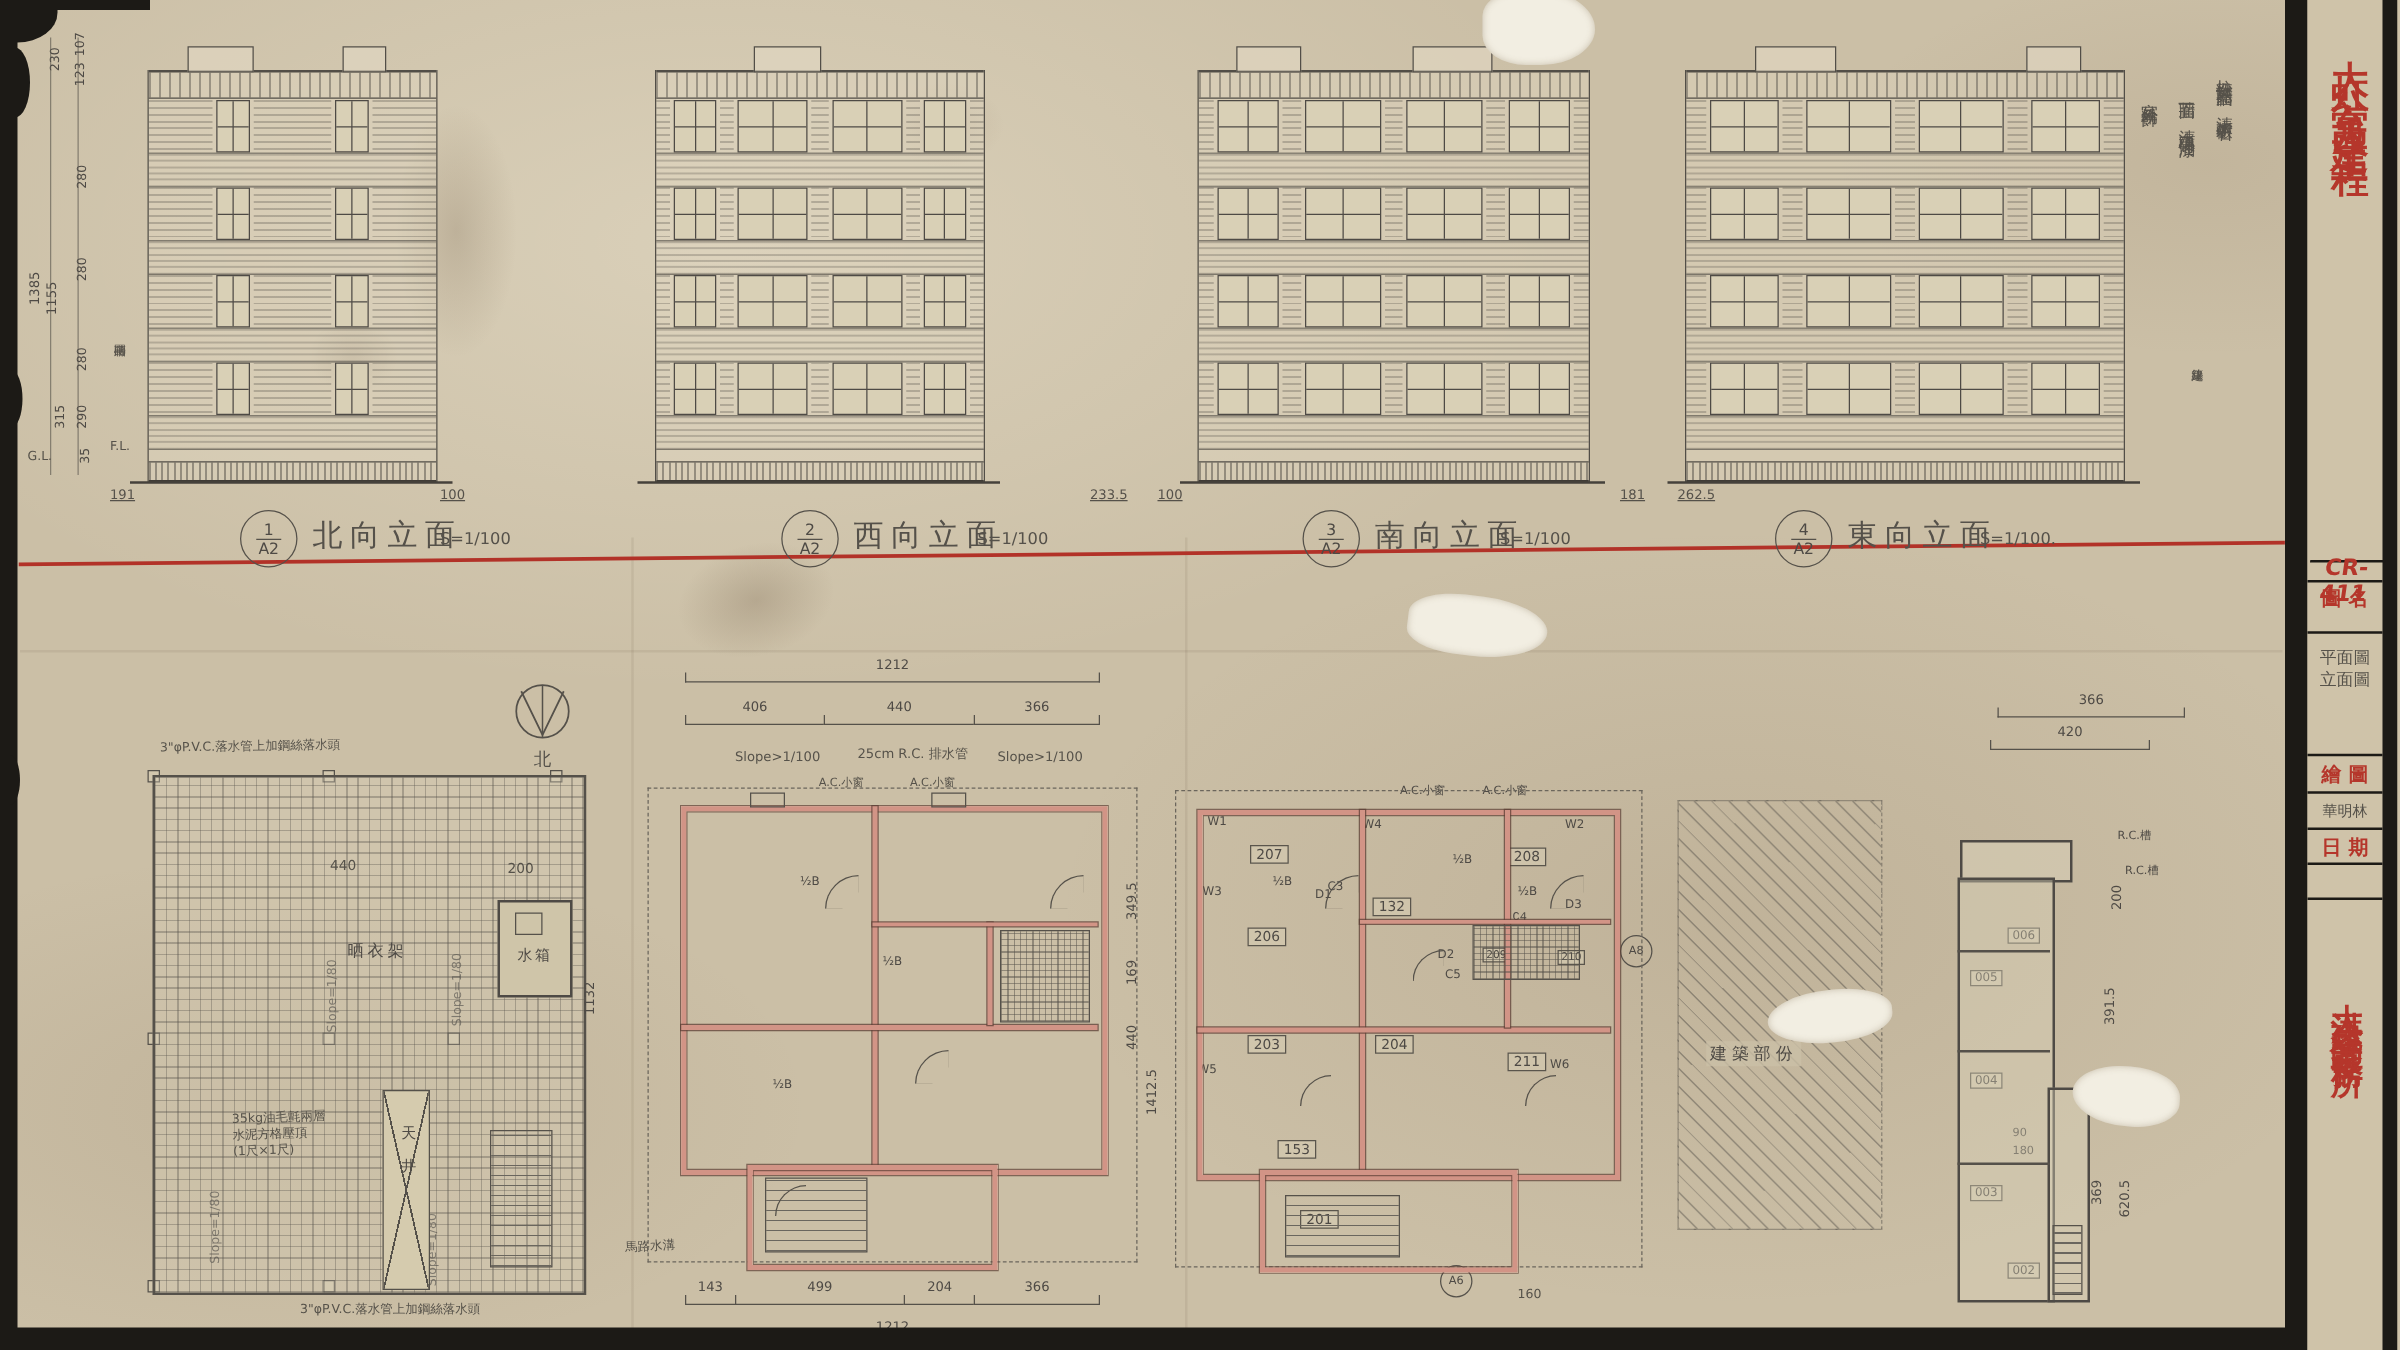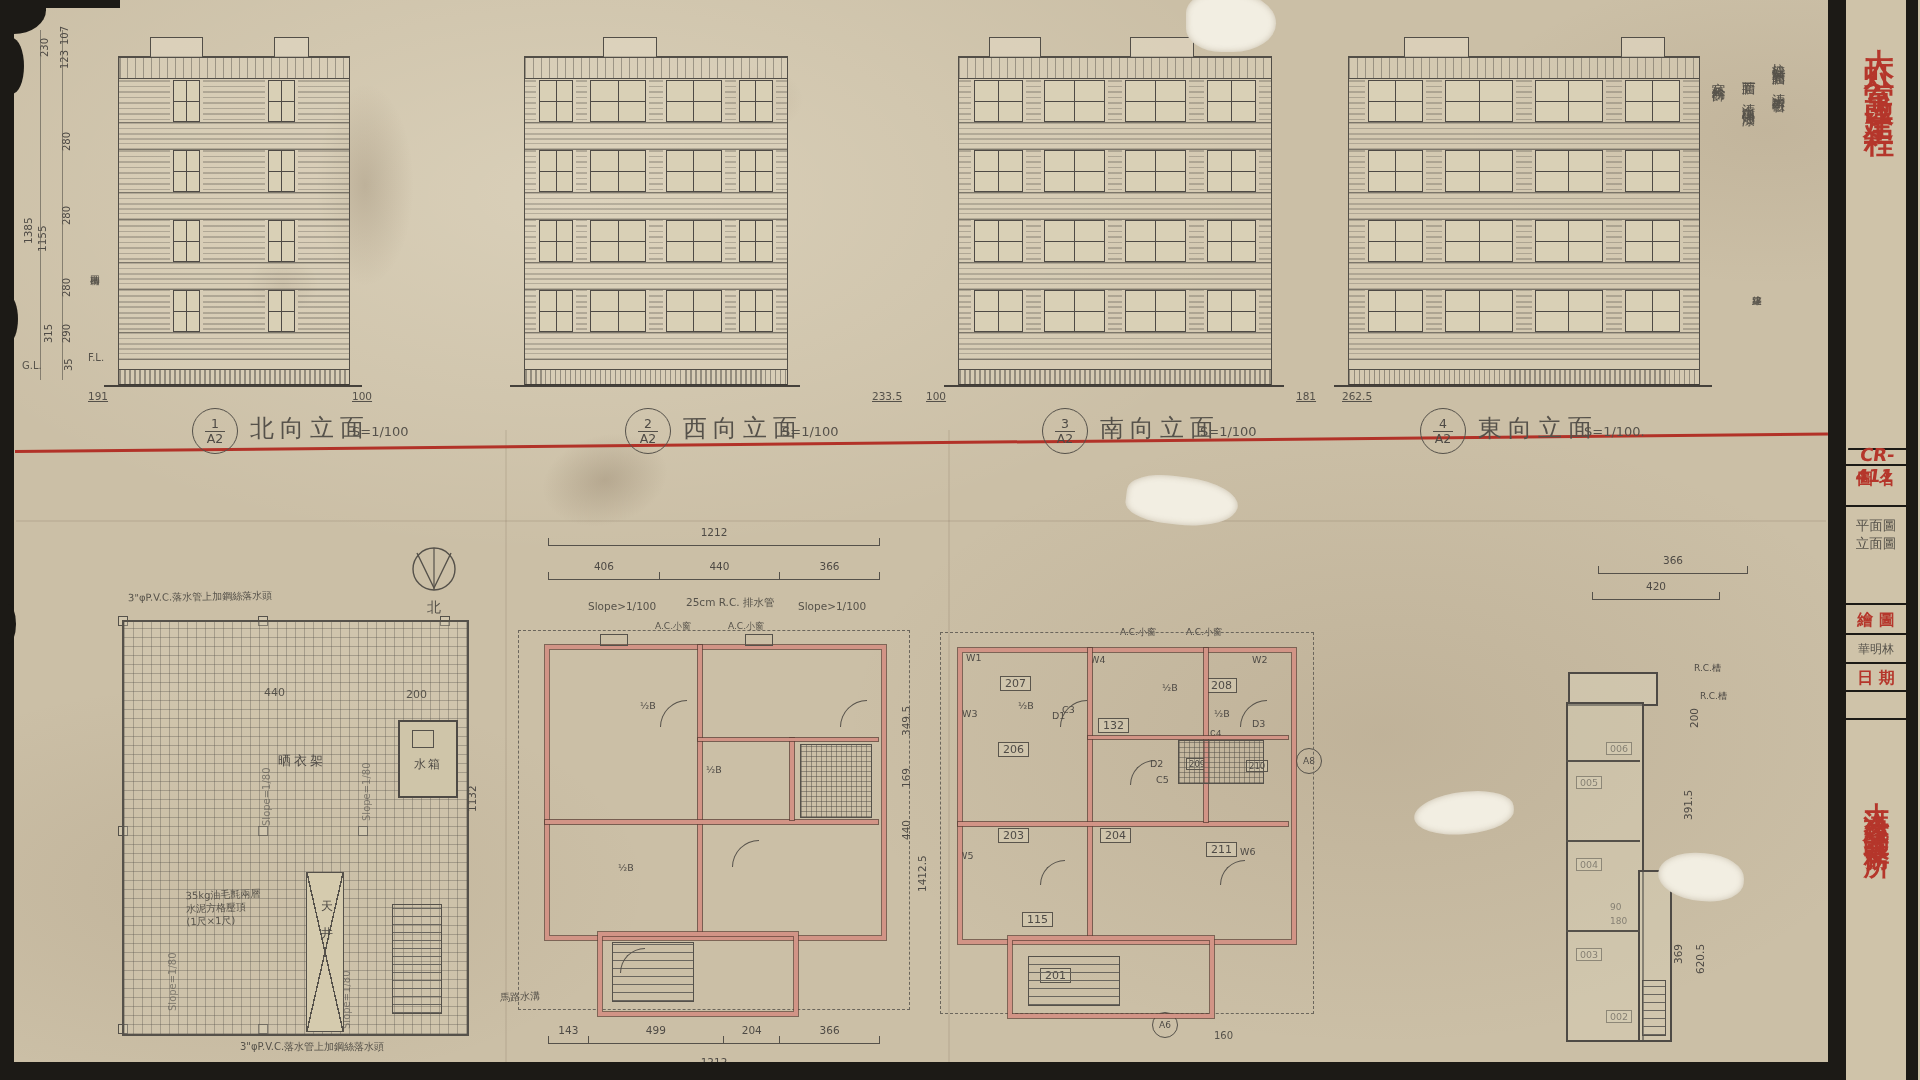--- a/index.html
+++ b/index.html
@@ -398,21 +398,21 @@
       <div class="colsq" style="left:358px;top:826px;"></div>
       <div class="colsq" style="left:118px;top:616px;"></div>
       <div class="colsq" style="left:258px;top:616px;"></div>
       <div class="colsq" style="left:440px;top:616px;"></div>
       <div class="room-box" style="left:1000px;top:676px;">207</div>
       <div class="room-box" style="left:1098px;top:718px;">132</div>
       <div class="room-box" style="left:998px;top:742px;">206</div>
       <div class="room-box" style="left:1206px;top:678px;">208</div>
       <div class="room-box" style="left:998px;top:828px;">203</div>
       <div class="room-box" style="left:1100px;top:828px;">204</div>
-      <div class="room-box" style="left:1022px;top:912px;">115</div>
+      <div class="room-box" style="left:1022px;top:912px;">153</div>
       <div class="room-box" style="left:1040px;top:968px;">201</div>
       <div class="room-box" style="left:1206px;top:842px;">211</div>
       <div class="room-box" style="left:1186px;top:758px;font-size:8.5px;padding:0 2px;">209</div>
       <div class="room-box" style="left:1246px;top:760px;font-size:8.5px;padding:0 2px;">210</div>
       <div class="mark" style="left:966px;top:652px;">W1</div>
       <div class="mark" style="left:1252px;top:654px;">W2</div>
       <div class="mark" style="left:962px;top:708px;">W3</div>
       <div class="mark" style="left:1090px;top:654px;">W4</div>
       <div class="mark" style="left:958px;top:850px;">W5</div>
       <div class="mark" style="left:1240px;top:846px;">W6</div>
@@ -514,20 +514,23 @@
   <div class="wall" style="left:1088px;top:736px;width:200px;height:3px;"></div>
   <div class="wallrect" style="left:1008px;top:936px;width:198px;height:74px;"></div>
   <div class="stair" style="left:1028px;top:956px;width:90px;height:48px;"></div>
   <div class="bath" style="left:1178px;top:740px;width:84px;height:42px;"></div>
   <div class="arc" style="left:1060px;top:700px;width:26px;height:26px;"></div>
   <div class="arc" style="left:1130px;top:760px;width:24px;height:24px;"></div>
   <div class="arc" style="left:1240px;top:700px;width:26px;height:26px;"></div>
   <div class="arc" style="left:1040px;top:860px;width:24px;height:24px;"></div>
   <div class="arc" style="left:1220px;top:860px;width:24px;height:24px;"></div>
 
+  <div class="abs hatch45" style="left:1342px;top:640px;width:162px;height:342px;border:1px solid rgba(85,81,74,.45);border-right:1.5px dashed #6b665c;">
+    <div style="position:absolute;left:22px;top:192px;font-size:13.5px;letter-spacing:4px;color:#4e4a45;background:rgba(203,191,166,.8);padding:1px 3px;">建築部份</div>
+  </div>
 
   <div class="abs" style="left:1568px;top:672px;width:86px;height:30px;border:2px solid #4e4a45;background:rgba(218,209,186,.5);"></div>
   <div class="abs" style="left:1566px;top:702px;width:74px;height:336px;border:2.5px solid #4e4a45;background:rgba(218,209,186,.4);"></div>
   <div class="abs" style="left:1638px;top:870px;width:30px;height:168px;border:2px solid #4e4a45;background:rgba(218,209,186,.4);"></div>
   <div class="abs" style="left:1566px;top:760px;width:74px;height:2px;background:#55514a;"></div>
   <div class="abs" style="left:1566px;top:840px;width:74px;height:2px;background:#55514a;"></div>
   <div class="abs" style="left:1566px;top:930px;width:74px;height:2px;background:#55514a;"></div>
   <div class="stair" style="left:1642px;top:980px;width:22px;height:54px;"></div>
 
   <div class="blk" style="left:1828px;top:0;width:18px;height:1080px;"></div>

